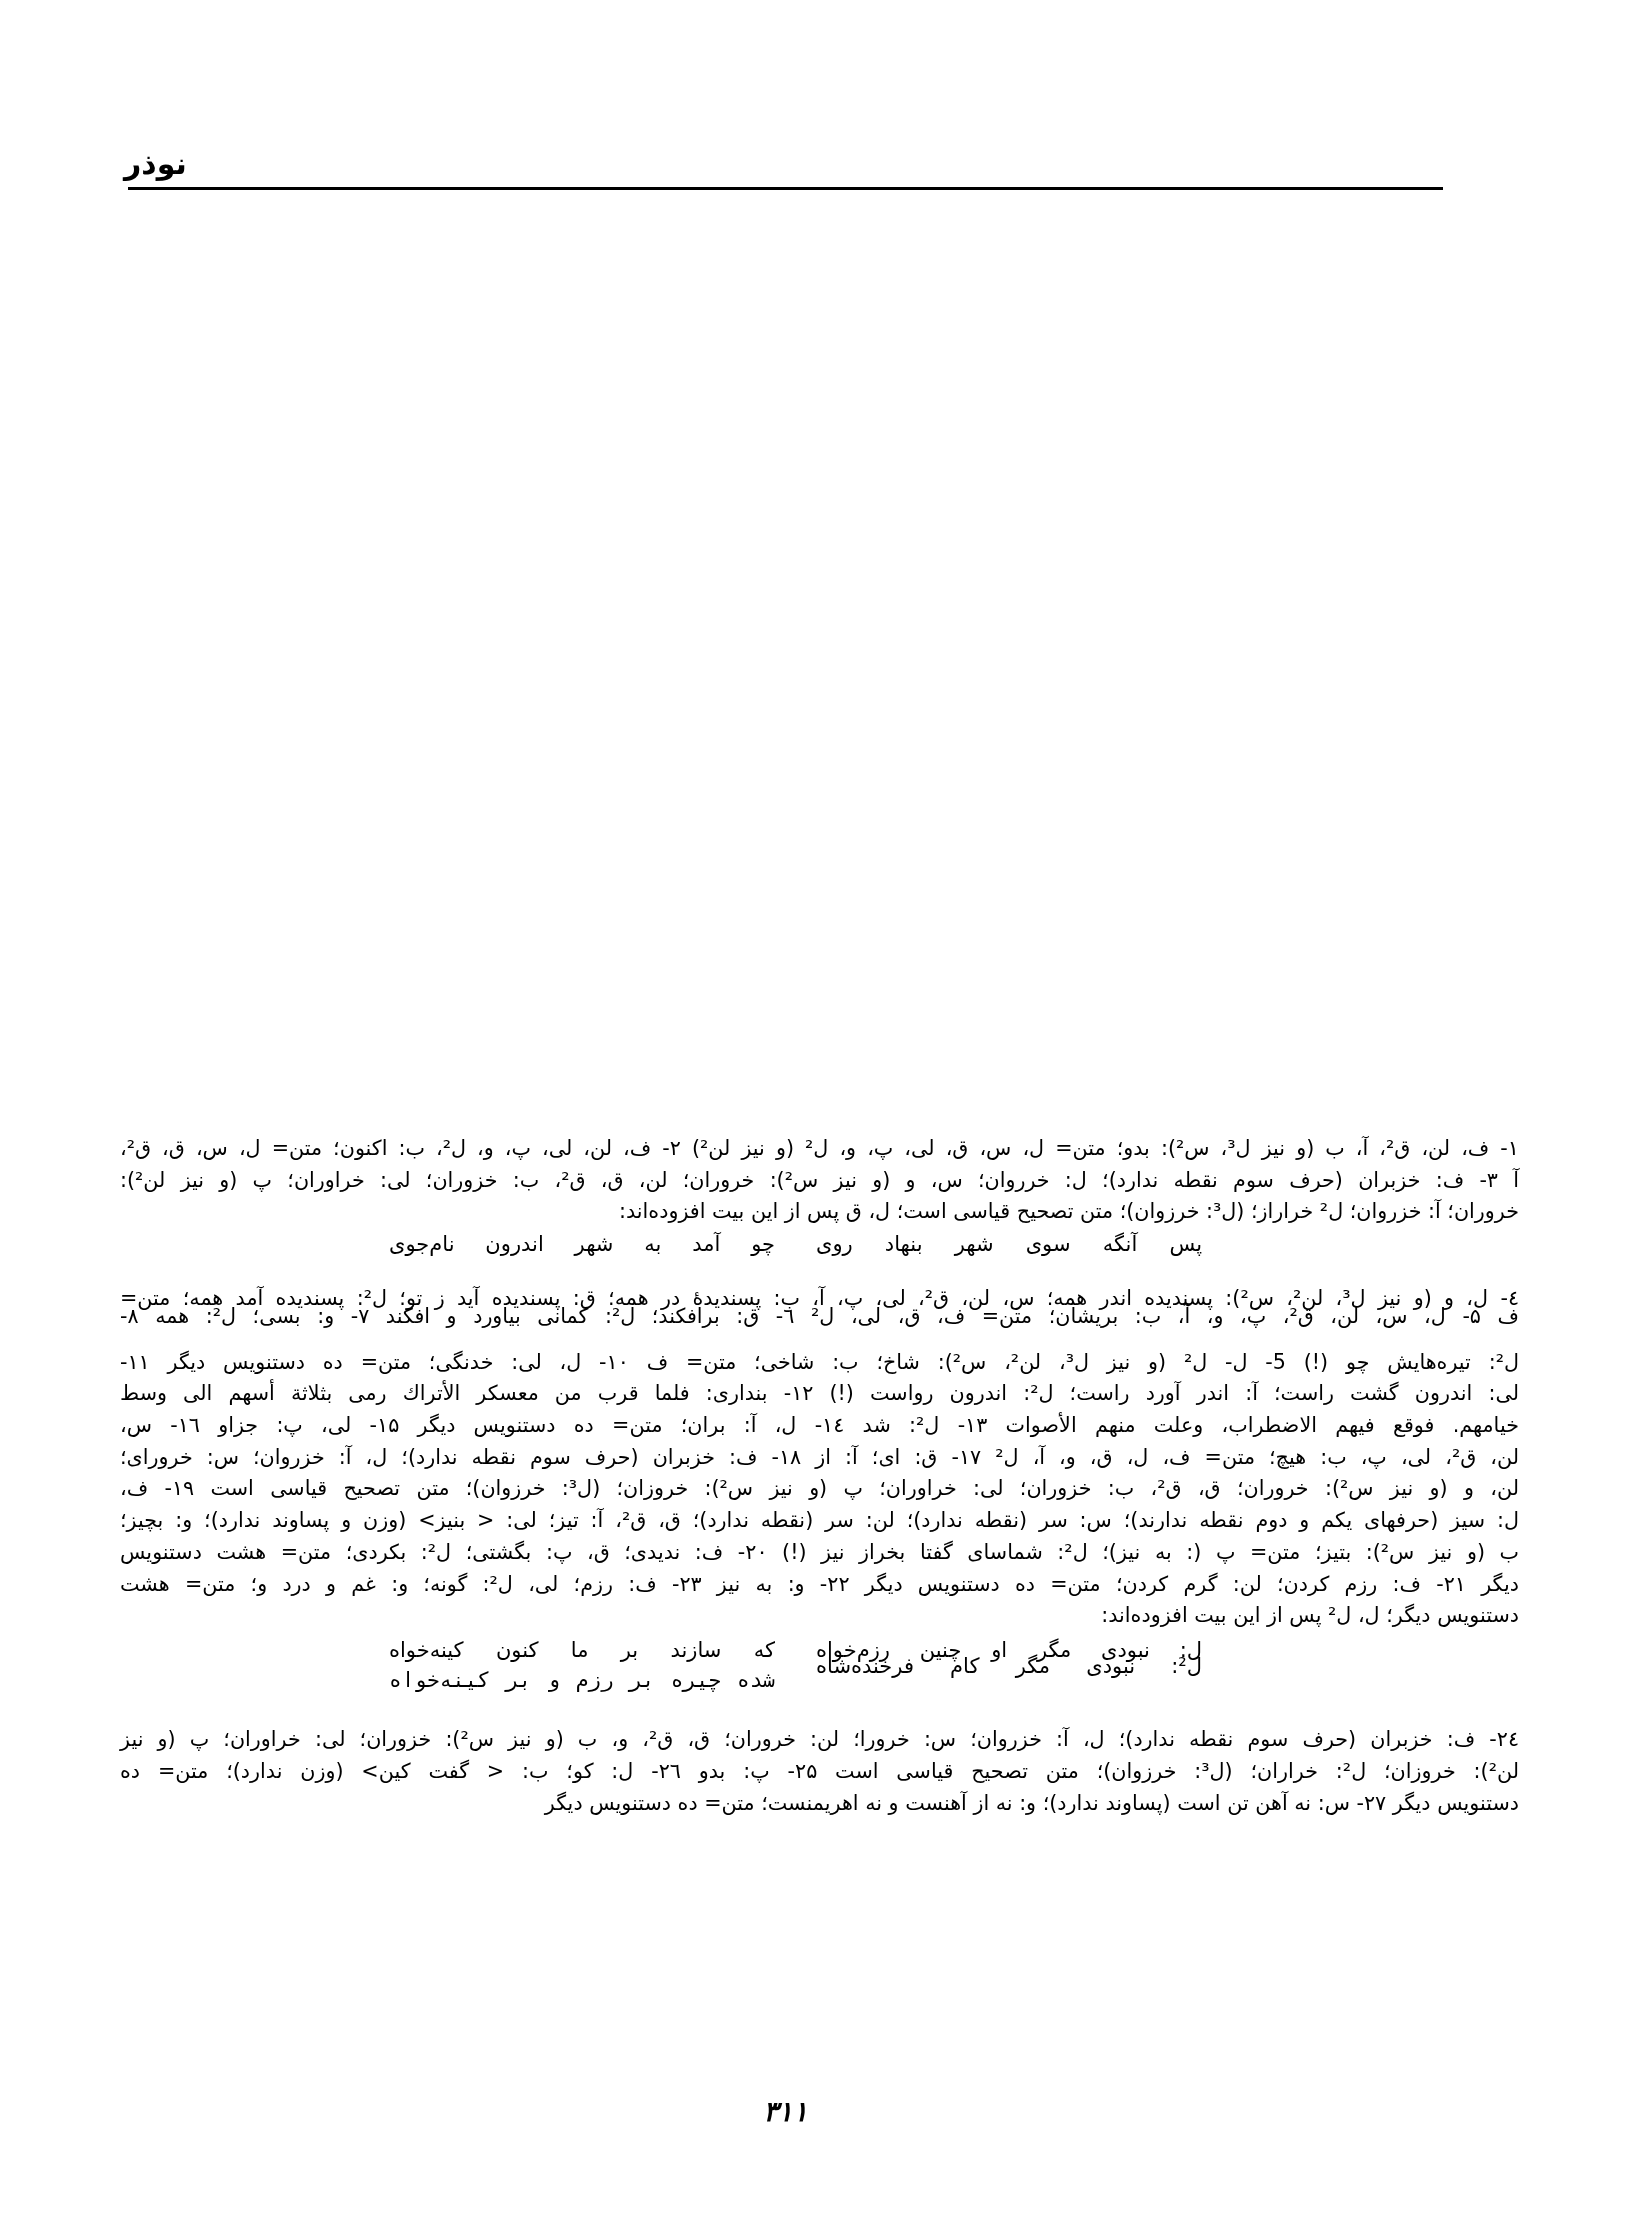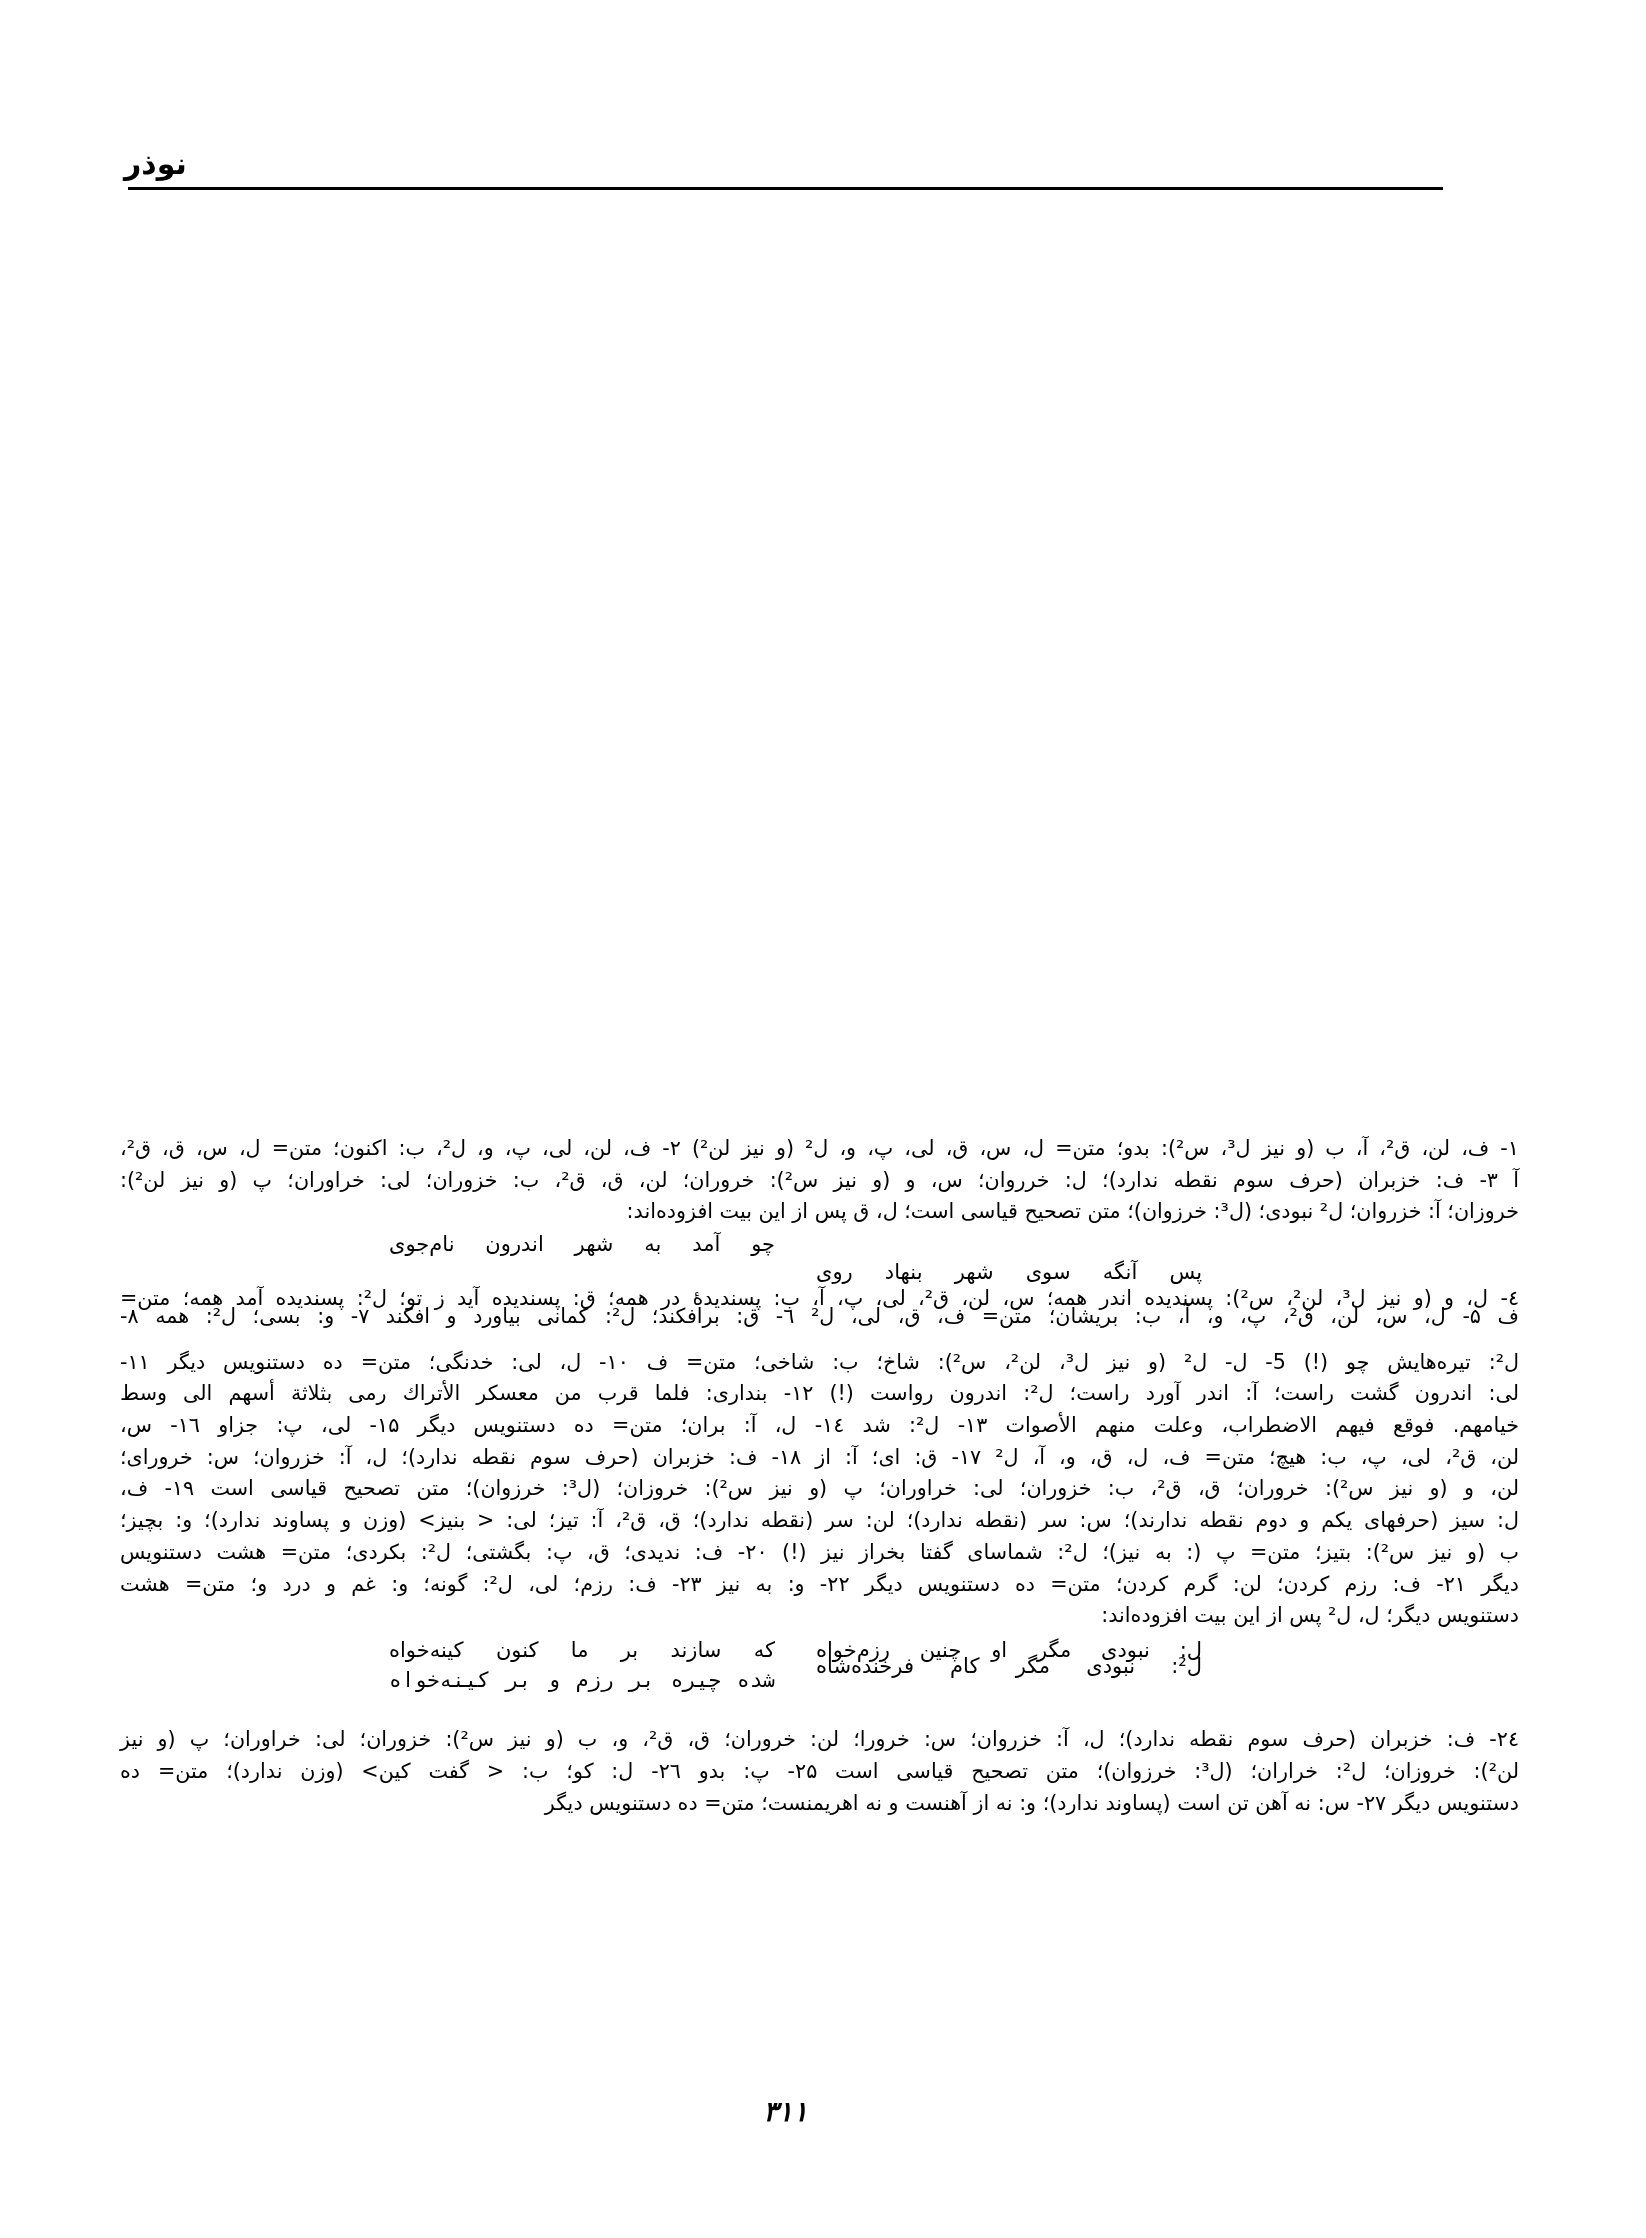--- a/index.html
+++ b/index.html
@@ -80,23 +80,23 @@
     
     
     
     
     
   </div>
 
   <div class="notes">
     <div class="note-line" style="top:0px">۱- ف، لن، ق²، آ، ب (و نیز ل³، س²): بدو؛ متن= ل، س، ق، لی، پ، و، ل² (و نیز لن²)   ۲- ف، لن، لی، پ، و، ل²، ب: اکنون؛ متن= ل، س، ق، ق²،</div>
     <div class="note-line" style="top:32px">آ   ۳- ف: خزبران (حرف سوم نقطه ندارد)؛ ل: خرروان؛ س، و (و نیز س²): خروران؛ لن، ق، ق²، ب: خزوران؛ لی: خراوران؛ پ (و نیز لن²):</div>
-    <div class="note-line last" style="top:63px">خروزان؛ آ: خزروان؛ ل² نبودی؛ (ل³: خرزوان)؛ متن تصحیح قیاسی است؛ ل، ق پس از این بیت افزوده‌اند:</div>
+    <div class="note-line last" style="top:63px">خروران؛ آ: خزروان؛ ل² خراراز؛ (ل³: خرزوان)؛ متن تصحیح قیاسی است؛ ل، ق پس از این بیت افزوده‌اند:</div>
 
-    <div class="note-verse" style="top:116px; right:317px; width:386px;margin-top:28px;">پس آنگه سوی شهر بنهاد روی</div>
+    <div class="note-verse" style="top:116px; right:317px; width:386px;">پس آنگه سوی شهر بنهاد روی</div>
     <div class="note-verse" style="top:116px; right:744px; width:386px;">چو آمد به شهر اندرون نام‌جوی</div>
 
     <div class="note-line" style="top:150px">٤- ل، و (و نیز ل³، لن²، س²): پسندیده اندر همه؛ س، لن، ق²، لی، پ، آ، ب: پسندیدهٔ در همه؛ ق: پسندیده آید ز تو؛ ل²: پسندیده آمد همه؛ متن=</div>
     <div class="note-line" style="top:168px">ف   ۵- ل، س، لن، ق²، پ، و، آ، ب: بریشان؛ متن= ف، ق، لی، ل²   ٦- ق: برافکند؛ ل²: کمانی بیاورد و افکند   ۷- و: بسی؛ ل²: همه   ۸-</div>
     <div class="note-line" style="top:214px">ل²: تیره‌هایش چو (!)   5- ل- ل² (و نیز ل³، لن²، س²): شاخ؛ ب: شاخی؛ متن= ف   ۱۰- ل، لی: خدنگی؛ متن= ده دستنویس دیگر   ۱۱-</div>
     <div class="note-line" style="top:245px">لی: اندرون گشت راست؛ آ: اندر آورد راست؛ ل²: اندرون رواست (!)   ۱۲- بنداری: فلما قرب من معسکر الأتراك رمی بثلاثة أسهم الی وسط</div>
     <div class="note-line" style="top:277px">خیامهم. فوقع فیهم الاضطراب، وعلت منهم الأصوات   ۱۳- ل²: شد   ١٤- ل، آ: بران؛ متن= ده دستنویس دیگر   ۱۵- لی، پ: جزاو   ١٦- س،</div>
     <div class="note-line" style="top:309px">لن، ق²، لی، پ، ب: هیچ؛ متن= ف، ل، ق، و، آ، ل²   ۱۷- ق: ای؛ آ: از   ۱۸- ف: خزبران (حرف سوم نقطه ندارد)؛ ل، آ: خزروان؛ س: خرورای؛</div>
     <div class="note-line" style="top:340px">لن، و (و نیز س²): خروران؛ ق، ق²، ب: خزوران؛ لی: خراوران؛ پ (و نیز س²): خروزان؛ (ل³: خرزوان)؛ متن تصحیح قیاسی است   ۱۹- ف،</div>
     <div class="note-line" style="top:372px">ل: سیز (حرفهای یکم و دوم نقطه ندارند)؛ س: سر (نقطه ندارد)؛ لن: سر (نقطه ندارد)؛ ق، ق²، آ: تیز؛ لی: &lt; بنیز&gt; (وزن و پساوند ندارد)؛ و: بچیز؛</div>

